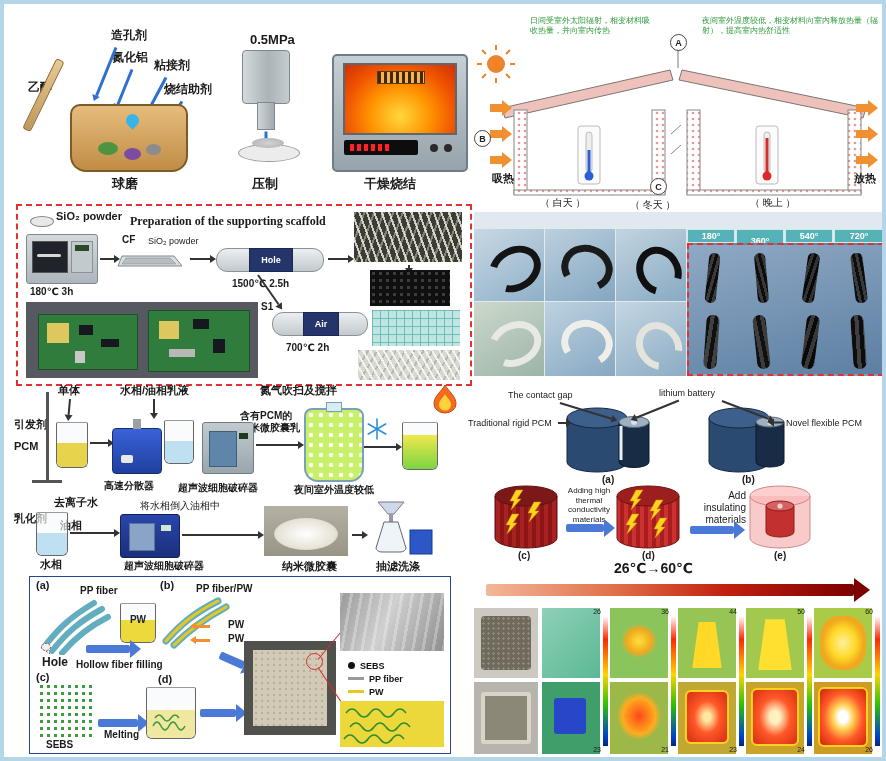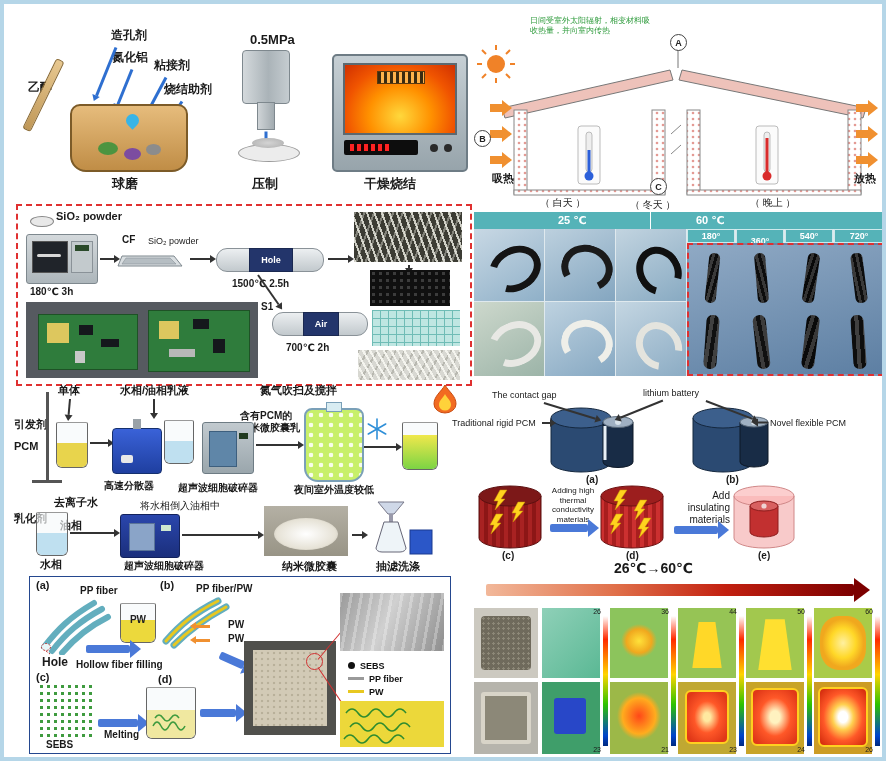--- a/index.html
+++ b/index.html
@@ -68,20 +68,21 @@
       </div>
       <div class="abs" style="left:96px;top:88px;width:8px;height:8px;background:#2a2a2a;border-radius:50%;"></div>
       <div class="abs" style="left:110px;top:88px;width:8px;height:8px;background:#2a2a2a;border-radius:50%;"></div>
     </div>
     <div class="lbl b" style="left:352px;top:166px;font-size:13px;">干燥烧结</div>
   </div>
 
   <div class="abs" style="left:12px;top:200px;width:452px;height:178px;border:2px dashed #e03030;">
     <div class="abs" style="left:12px;top:10px;width:22px;height:9px;background:#e8e8e8;border:1px solid #888;border-radius:50%;"></div>
     <div class="lbl b" style="left:38px;top:4px;font-size:11px;">SiO₂ powder</div>
+    <div class="lbl b" style="left:112px;top:8px;font-size:12px;font-family:'Liberation Serif',serif;">Preparation of the supporting scaffold</div>
     <div class="abs" style="left:8px;top:28px;width:70px;height:48px;background:linear-gradient(#d4d9dc,#adb6bb);border:1.5px solid #7e888e;border-radius:3px;">
       <div class="abs" style="left:5px;top:6px;width:34px;height:30px;background:#20242a;border:1px solid #555;">
         <div class="abs" style="left:4px;top:12px;width:24px;height:3px;background:#d8d8d8;border-radius:2px;"></div>
       </div>
       <div class="abs" style="left:44px;top:6px;width:20px;height:30px;background:#c3cacd;border:1px solid #8a9298;">
         <div class="abs" style="left:3px;top:3px;width:14px;height:6px;background:#2a4a2a;"></div>
       </div>
     </div>
     <div class="lbl b" style="left:12px;top:80px;font-size:10px;">180℃  3h</div>
     <div class="arr" style="left:82px;top:52px;width:14px;"></div>
@@ -351,36 +352,32 @@
         <path d="M16,142 h12 v-4 l10,8 -10,8 v-4 h-12 z"></path>
       </g>
       <g fill="#f09030">
         <path d="M382,90 h12 v-4 l10,8 -10,8 v-4 h-12 z"></path>
         <path d="M382,116 h12 v-4 l10,8 -10,8 v-4 h-12 z"></path>
         <path d="M382,142 h12 v-4 l10,8 -10,8 v-4 h-12 z"></path>
       </g>
       <line x1="204" y1="36" x2="204" y2="54" stroke="#777"></line>
     </svg>
     <div class="lbl wrap" style="left:56px;top:2px;width:122px;font-size:8px;color:#2e9b3c;">日间受室外太阳辐射，相变材料吸收热量，并向室内传热</div>
+    <div class="lbl wrap" style="left:228px;top:2px;width:178px;font-size:8px;color:#2e9b3c;">夜间室外温度较低，相变材料向室内释放热量（辐射），提高室内热舒适性</div>
     <div class="node" style="left:196px;top:20px;">A</div>
     <div class="node" style="left:0px;top:116px;">B</div>
     <div class="node" style="left:176px;top:164px;">C</div>
     <div class="lbl b" style="left:18px;top:158px;font-size:11px;">吸热</div>
     <div class="lbl b" style="left:380px;top:158px;font-size:11px;">放热</div>
     <div class="lbl" style="left:66px;top:183px;font-size:10px;">（ 白天 ）</div>
     <div class="lbl" style="left:156px;top:185px;font-size:10px;">（ 冬天 ）</div>
     <div class="lbl" style="left:276px;top:183px;font-size:10px;">（ 晚上 ）</div>
   </div>
 
   <div class="abs" style="left:470px;top:208px;width:410px;height:164px;background:#dfe9ee;">
-    <div class="abs" style="left:0;top:0;width:410px;height:17px;background:#55b3b8;">
-      <div class="lbl b" style="left:84px;top:2px;font-size:11px;color:#fff;">25 ℃</div>
-      <div class="abs" style="left:176px;top:0;width:1px;height:17px;background:#ffffff;"></div>
-      <div class="lbl b" style="left:222px;top:2px;font-size:11px;color:#fff;">60 ℃</div>
-    </div>
     <div class="abs cell-lbl" style="left:213px;top:17px;width:48px;height:14px;background:#55b3b8;border:1px solid #cfeaec;font-size:9px;box-sizing:border-box;">180°</div>
     <div class="abs cell-lbl" style="left:262px;top:17px;width:48px;height:24px;background:#55b3b8;border:1px solid #cfeaec;font-size:9px;box-sizing:border-box;">360°</div>
     <div class="abs cell-lbl" style="left:311px;top:17px;width:48px;height:14px;background:#55b3b8;border:1px solid #cfeaec;font-size:9px;box-sizing:border-box;">540°</div>
     <div class="abs cell-lbl" style="left:360px;top:17px;width:50px;height:14px;background:#55b3b8;border:1px solid #cfeaec;font-size:9px;box-sizing:border-box;">720°</div>
 
     <div class="photo" style="left:0;top:17px;width:70px;height:72px;background:linear-gradient(150deg,#c8d8e4,#8fb0c8);">
         <div class="abs" style="left:14px;top:18px;width:40px;height:30px;border:7px solid #141414;border-radius:50%;border-left-color:transparent;transform:rotate(-30deg);"></div>
       </div>
     <div class="photo" style="left:71px;top:17px;width:70px;height:72px;background:linear-gradient(150deg,#bcd0de,#84a6c0);">
         <div class="abs" style="left:16px;top:16px;width:38px;height:32px;border:7px solid #1a1a1a;border-radius:50%;border-bottom-color:transparent;transform:rotate(18deg);"></div>
@@ -403,21 +400,21 @@
       <div class="abs" style="left:67px;top:8px;width:11px;height:50px;background:repeating-linear-gradient(80deg,#0d0d0d 0 3px,#383838 3px 6px);border-radius:5px;transform:rotate(-5deg);"></div>
       <div class="abs" style="left:116px;top:8px;width:12px;height:50px;background:repeating-linear-gradient(100deg,#090909 0 3px,#333 3px 6px);border-radius:5px;transform:rotate(8deg);"></div>
       <div class="abs" style="left:164px;top:8px;width:12px;height:50px;background:repeating-linear-gradient(85deg,#0d0d0d 0 3px,#3a3a3a 3px 6px);border-radius:5px;transform:rotate(-7deg);"></div>
       <div class="abs" style="left:16px;top:70px;width:13px;height:54px;background:repeating-linear-gradient(95deg,#101010 0 4px,#404040 4px 8px);border-radius:6px;transform:rotate(4deg);"></div>
       <div class="abs" style="left:66px;top:70px;width:13px;height:54px;background:repeating-linear-gradient(85deg,#101010 0 4px,#3c3c3c 4px 8px);border-radius:6px;transform:rotate(-6deg);"></div>
       <div class="abs" style="left:115px;top:70px;width:13px;height:54px;background:repeating-linear-gradient(100deg,#0a0a0a 0 4px,#383838 4px 8px);border-radius:6px;transform:rotate(7deg);"></div>
       <div class="abs" style="left:163px;top:70px;width:13px;height:54px;background:repeating-linear-gradient(90deg,#0d0d0d 0 4px,#404040 4px 8px);border-radius:6px;transform:rotate(-4deg);"></div>
     </div>
   </div>
 
-  <div class="abs" style="left:444px;top:374px;width:410px;height:182px;">
+  <div class="abs" style="left:460px;top:374px;width:410px;height:182px;">
     <svg class="abs" style="left:0;top:0;" width="410" height="182" viewBox="0 0 410 182">
       <defs>
         <pattern id="rs1" width="8" height="8" patternUnits="userSpaceOnUse">
             <rect width="8" height="8" fill="#8c1616"></rect>
             <rect width="4" height="8" fill="#a82222"></rect>
           </pattern>
         <pattern id="rs2" width="8" height="8" patternUnits="userSpaceOnUse">
             <rect width="8" height="8" fill="#a81e1e"></rect>
             <rect width="4" height="8" fill="#cc3030"></rect>
           </pattern>

